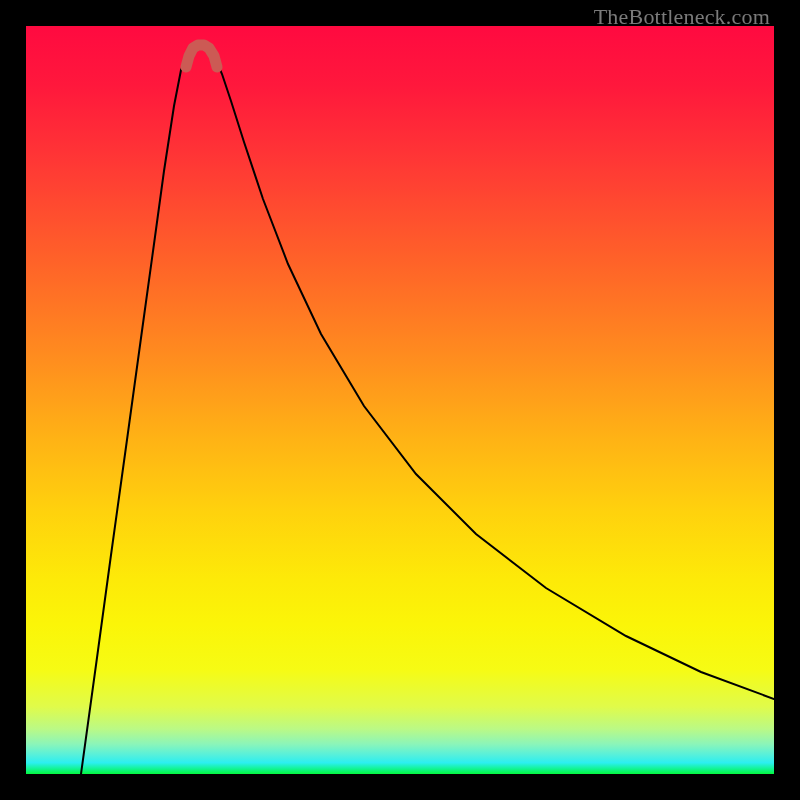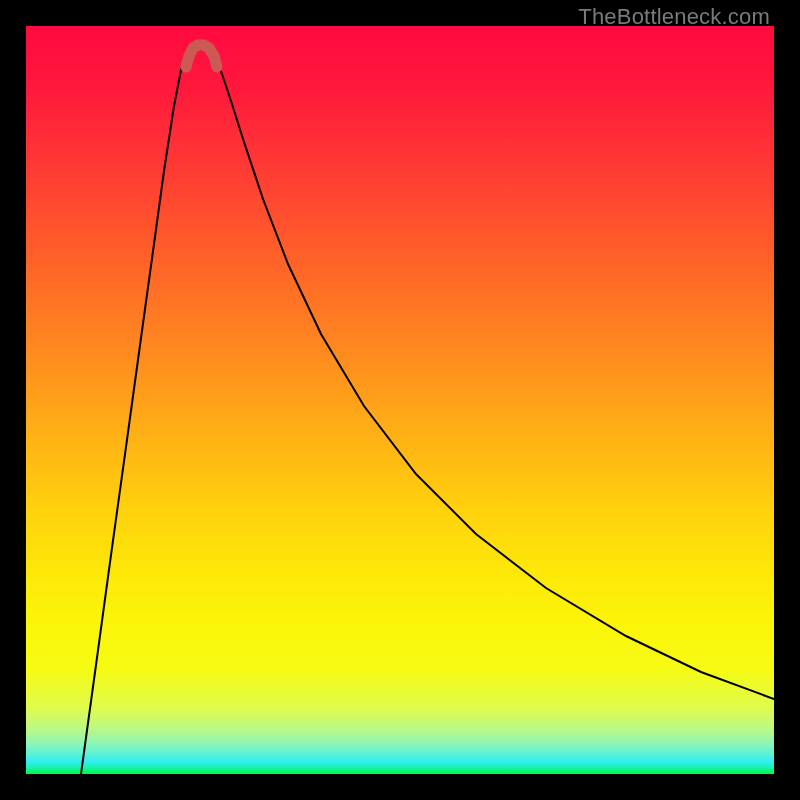--- a/index.html
+++ b/index.html
@@ -39,21 +39,21 @@
       #54f0dc 97.5%,
       #2ceff0 98.5%,
       #0cf57c 99.5%,
       #05f83f 100%
     );
   }
   .attribution {
     position: absolute;
     top: 4px;
     right: 30px;
-    font-family: Liberation Sans, sans-serif;
+    font-family: Liberation Serif, serif;
     font-size: 22px;
     color: #7a7a7a;
     letter-spacing: 0.2px;
   }
   svg.lines {
     position: absolute;
     left: 26px;
     top: 26px;
     width: 748px;
     height: 748px;

